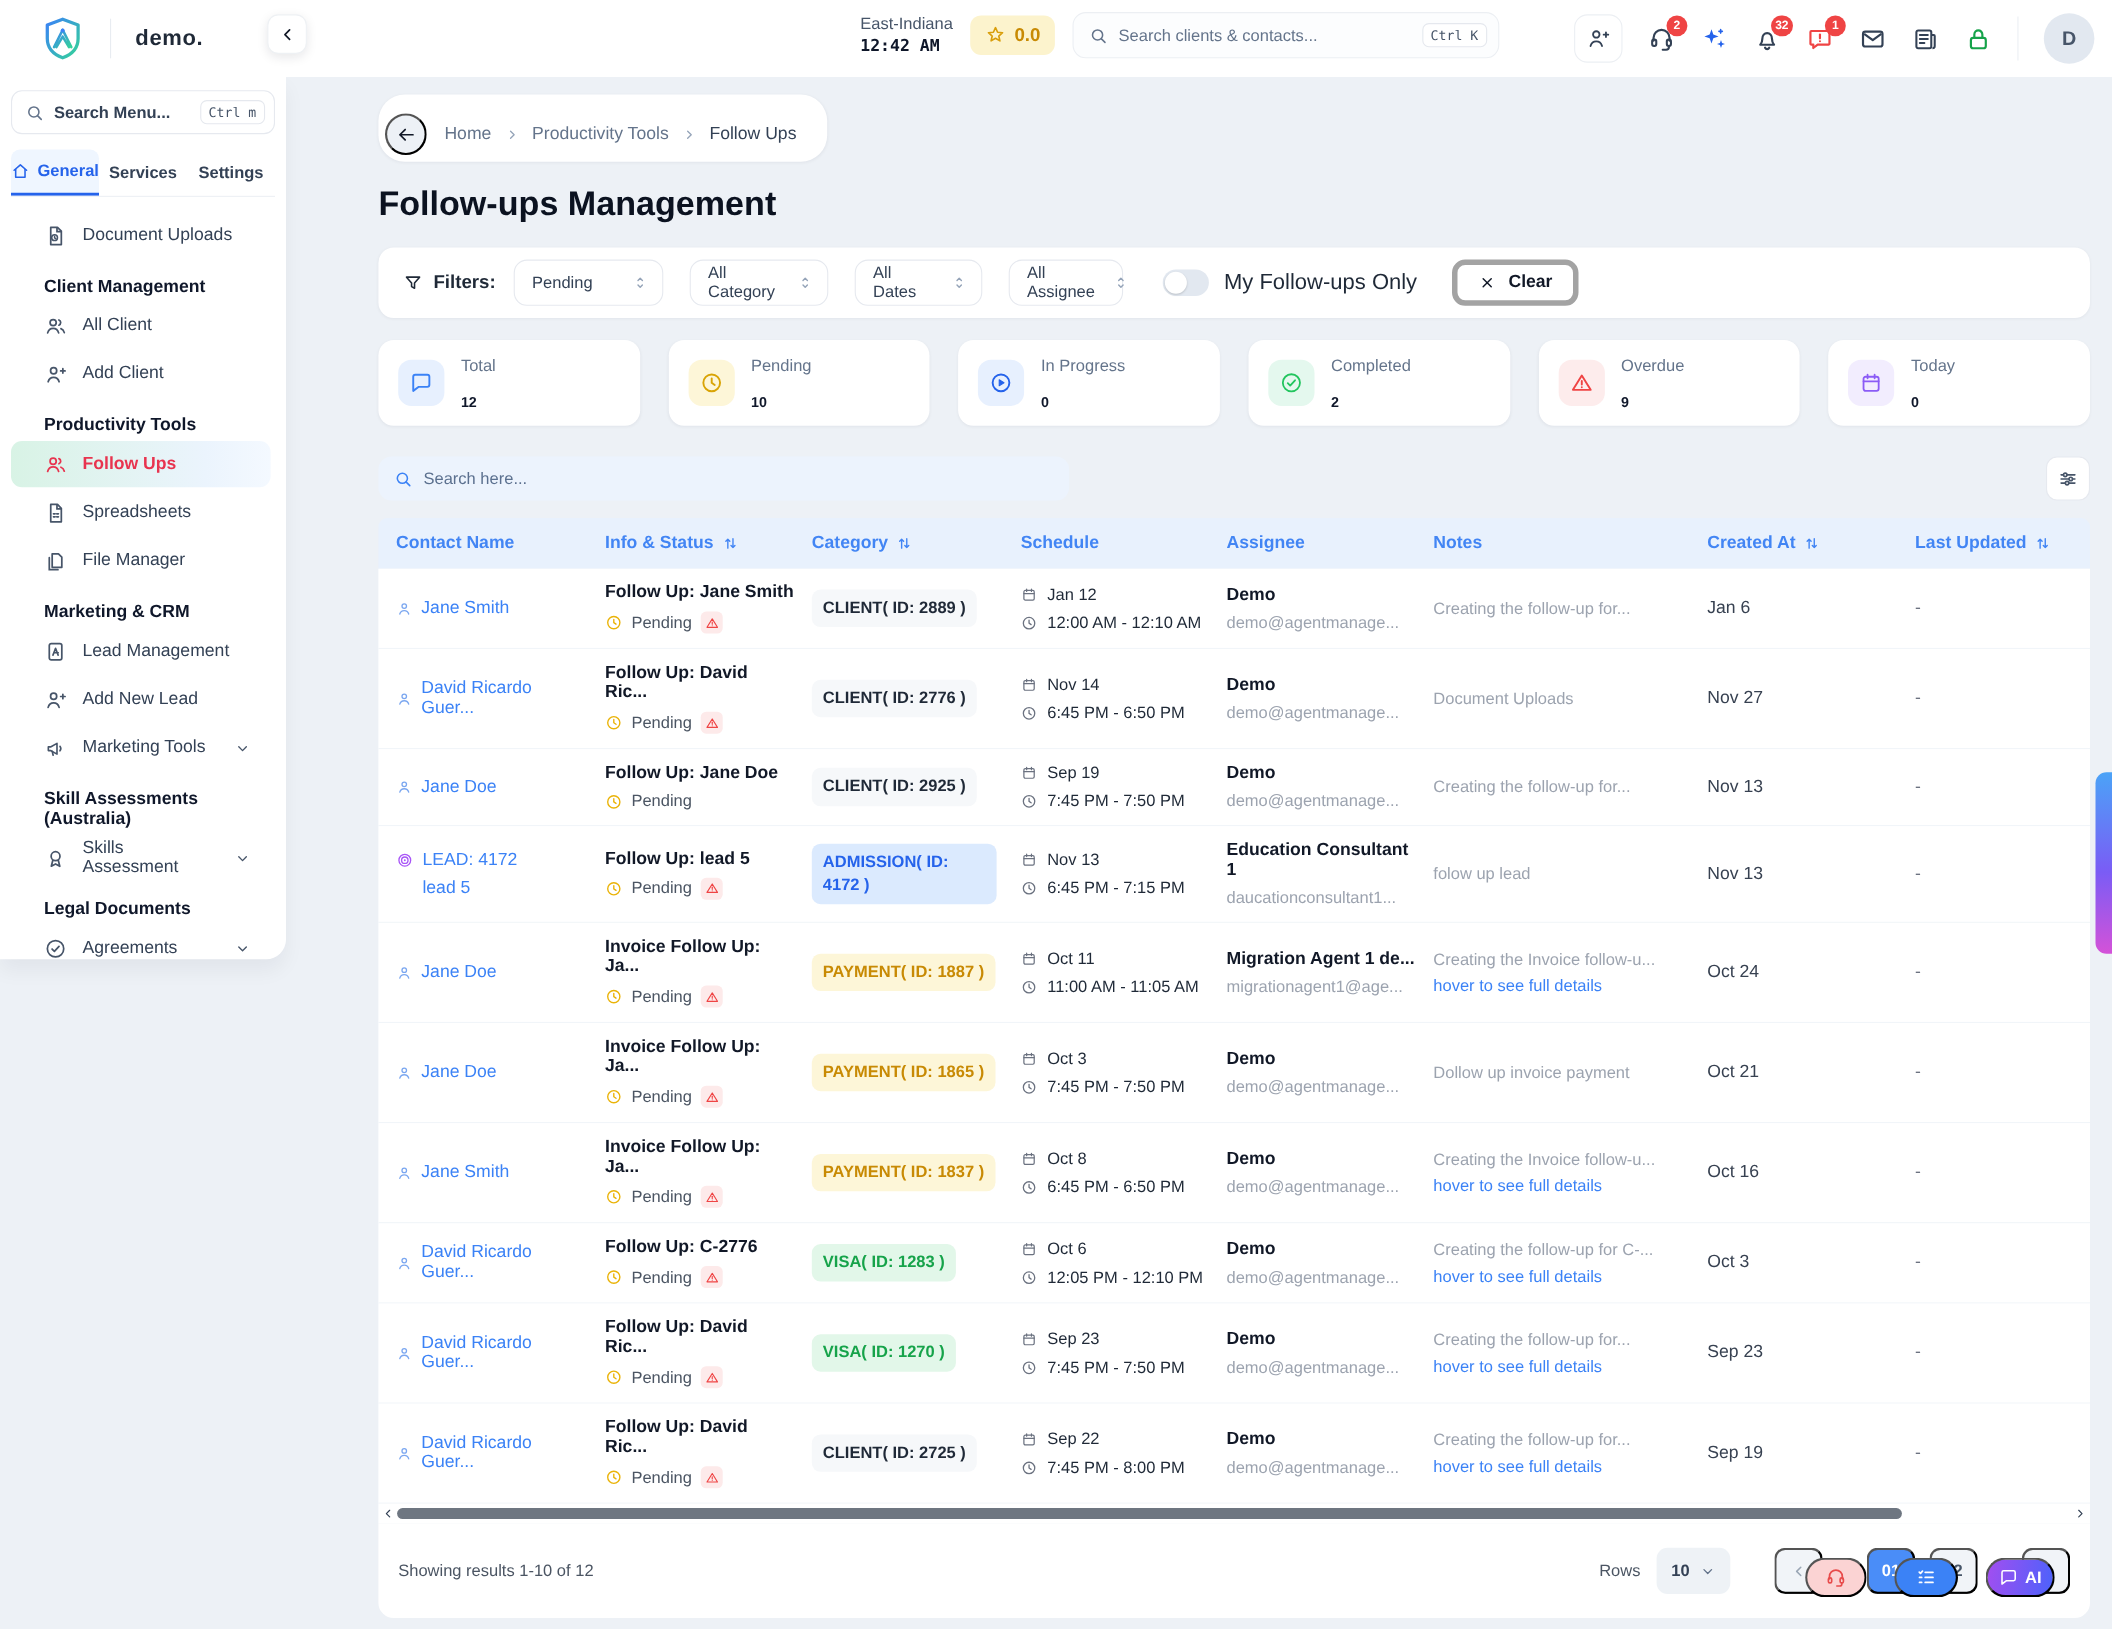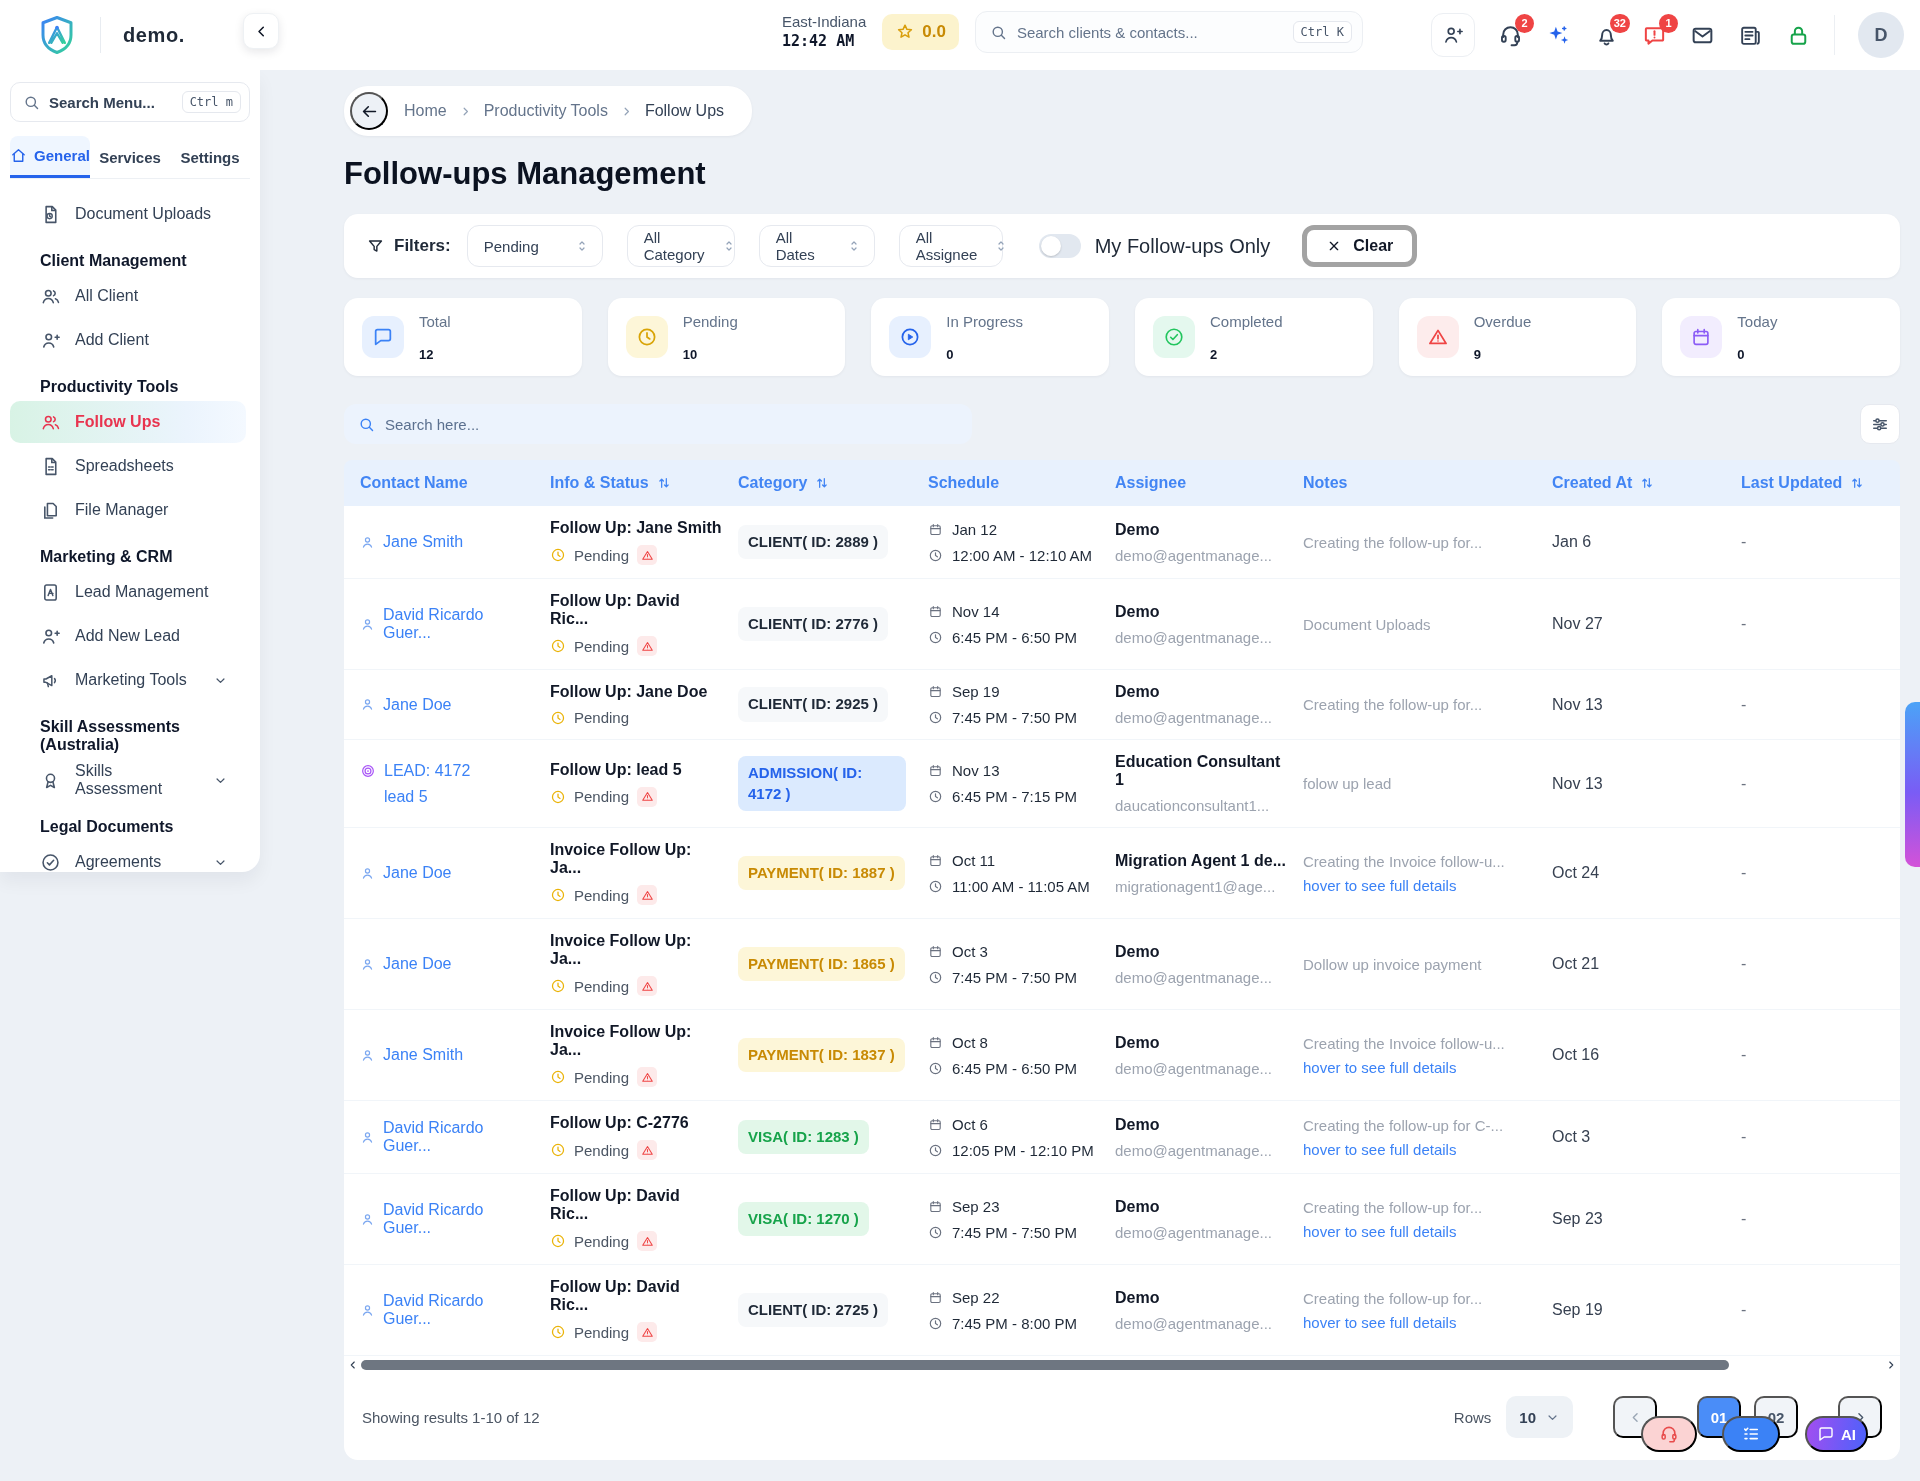--- a/index.html
+++ b/index.html
@@ -47,32 +47,32 @@
   .side-item .ic { color:#475569; }
   .side-section { font-size:16px; font-weight:700; color:#0f172a; margin:17px 0 5px 30px; }
   .side-item.active-fu { background:linear-gradient(90deg,#d8f3e5,#ebf4fd 75%,#f4f9ff); border-radius:10px; margin-right:4px; color:#e8344f; font-weight:700; }
   .side-item.active-fu .ic { color:#e8344f; }
   .side-chev { margin-left:auto; margin-right:22px; color:#64748b; }
   .mt14 { margin-top:14px; }
 
   
   .main { position:absolute; left:344px; top:70px; width:1556px; }
   .crumb-row { margin-top:16px; }
-  .crumb-pill { display:inline-flex; align-items:center; gap:16px; background:#fff; border-radius:24px; padding:6px 28px 6px 6px; box-shadow:0 1px 3px rgba(15,23,42,.05); }
+  .crumb-pill { display:inline-flex; align-items:center; gap:16px; background:#fff; border-radius:24px; padding:17px 28px 6px 6px; box-shadow:0 1px 3px rgba(15,23,42,.05); }
   .back-btn { width:38px; height:38px; border-radius:50%; background:#edf1f6; display:flex; align-items:center; justify-content:center; color:#111827; }
   .crumbs { display:flex; align-items:center; gap:12px; font-size:16px; color:#64748b; }
   .crumb-sep { color:#94a3b8; }
   .crumb-last { color:#334155; font-weight:500; }
   .page-title { font-size:31px; font-weight:700; color:#0b1220; margin:20px 0 22px; }
 
   .filter-card { background:#fff; border-radius:14px; height:64px; display:flex; align-items:center; padding:0 22px; box-shadow:0 1px 3px rgba(15,23,42,.05); }
   .filters-label { display:flex; align-items:center; gap:9px; font-size:17px; font-weight:600; color:#1f2937; margin-right:16px; }
   .fselect { height:42px; border:1px solid #e6e9ef; border-radius:12px; display:flex; align-items:center; justify-content:space-between; padding:0 12px 0 16px; font-size:15px; font-weight:500; color:#334155; gap:16px; margin-right:24px; }
   .fselect .ic { color:#94a3b8; }
-  .w130{width:136px} .w122{width:108px} .w112{width:116px} .w126{width:104px}
+  .w130{width:136px} .w122{width:126px} .w112{width:116px} .w126{width:104px}
   .toggle-wrap { display:flex; align-items:center; gap:14px; margin-left:12px; }
   .toggle { width:42px; height:24px; border-radius:12px; background:#e2e8f0; position:relative; }
   .knob { position:absolute; left:2px; top:2px; width:20px; height:20px; border-radius:50%; background:#fff; box-shadow:0 1px 2px rgba(0,0,0,.18); }
   .toggle-label { font-size:20px; font-weight:500; color:#1f2937; }
   .clear-btn { margin-left:32px; height:42px; border:5px solid #a3a3a3; border-radius:12px; background:#fff; display:flex; align-items:center; gap:11px; padding:0 19px; font-size:16px; font-weight:600; color:#111827; }
 
   .stats-row { display:flex; gap:26px; margin-top:20px; }
   .stat-card { flex:1; background:#fff; border-radius:14px; height:78px; display:flex; align-items:center; padding-left:18px; gap:15px; box-shadow:0 1px 3px rgba(15,23,42,.05); }
   .stat-ic { width:42px; height:42px; border-radius:12px; display:flex; align-items:center; justify-content:center; }
   .t-blue{background:#e7f0fe;color:#3b82f6} .t-yellow{background:#fdf6d8;color:#d9a406}

